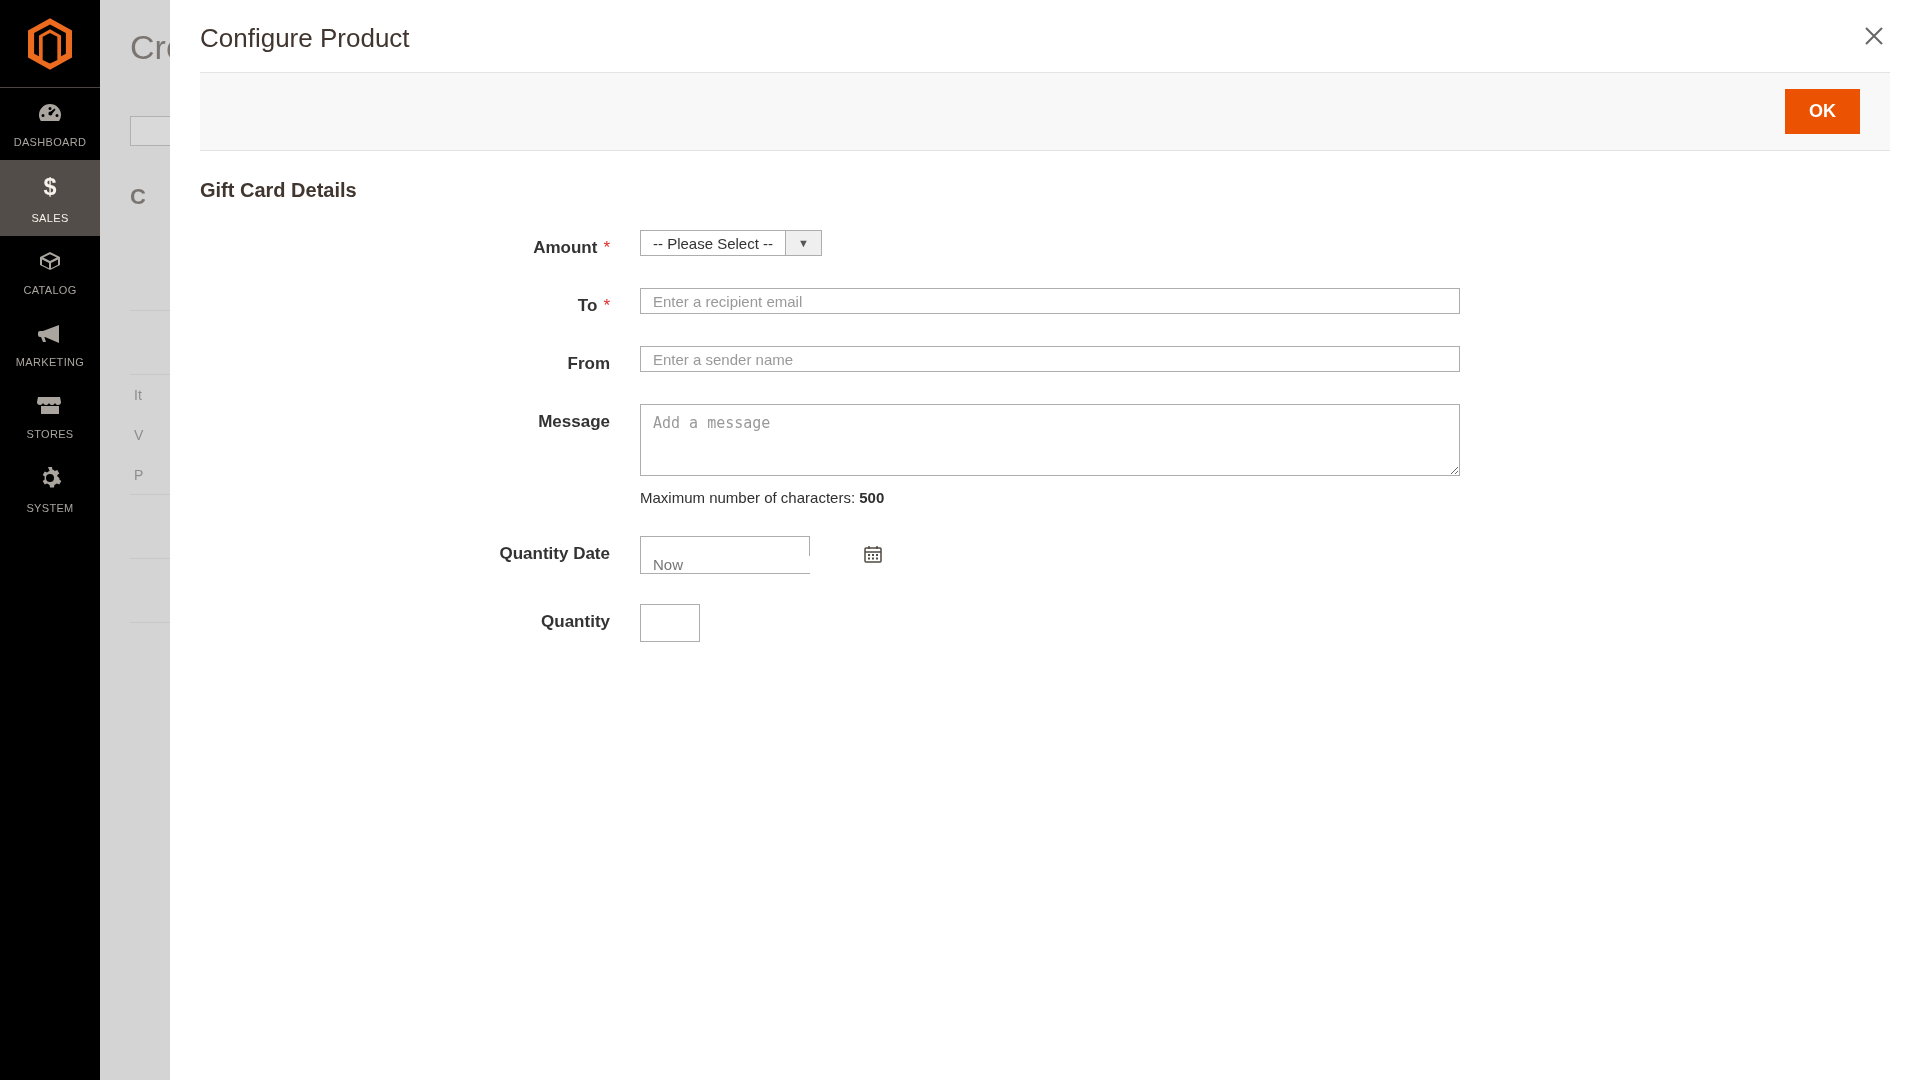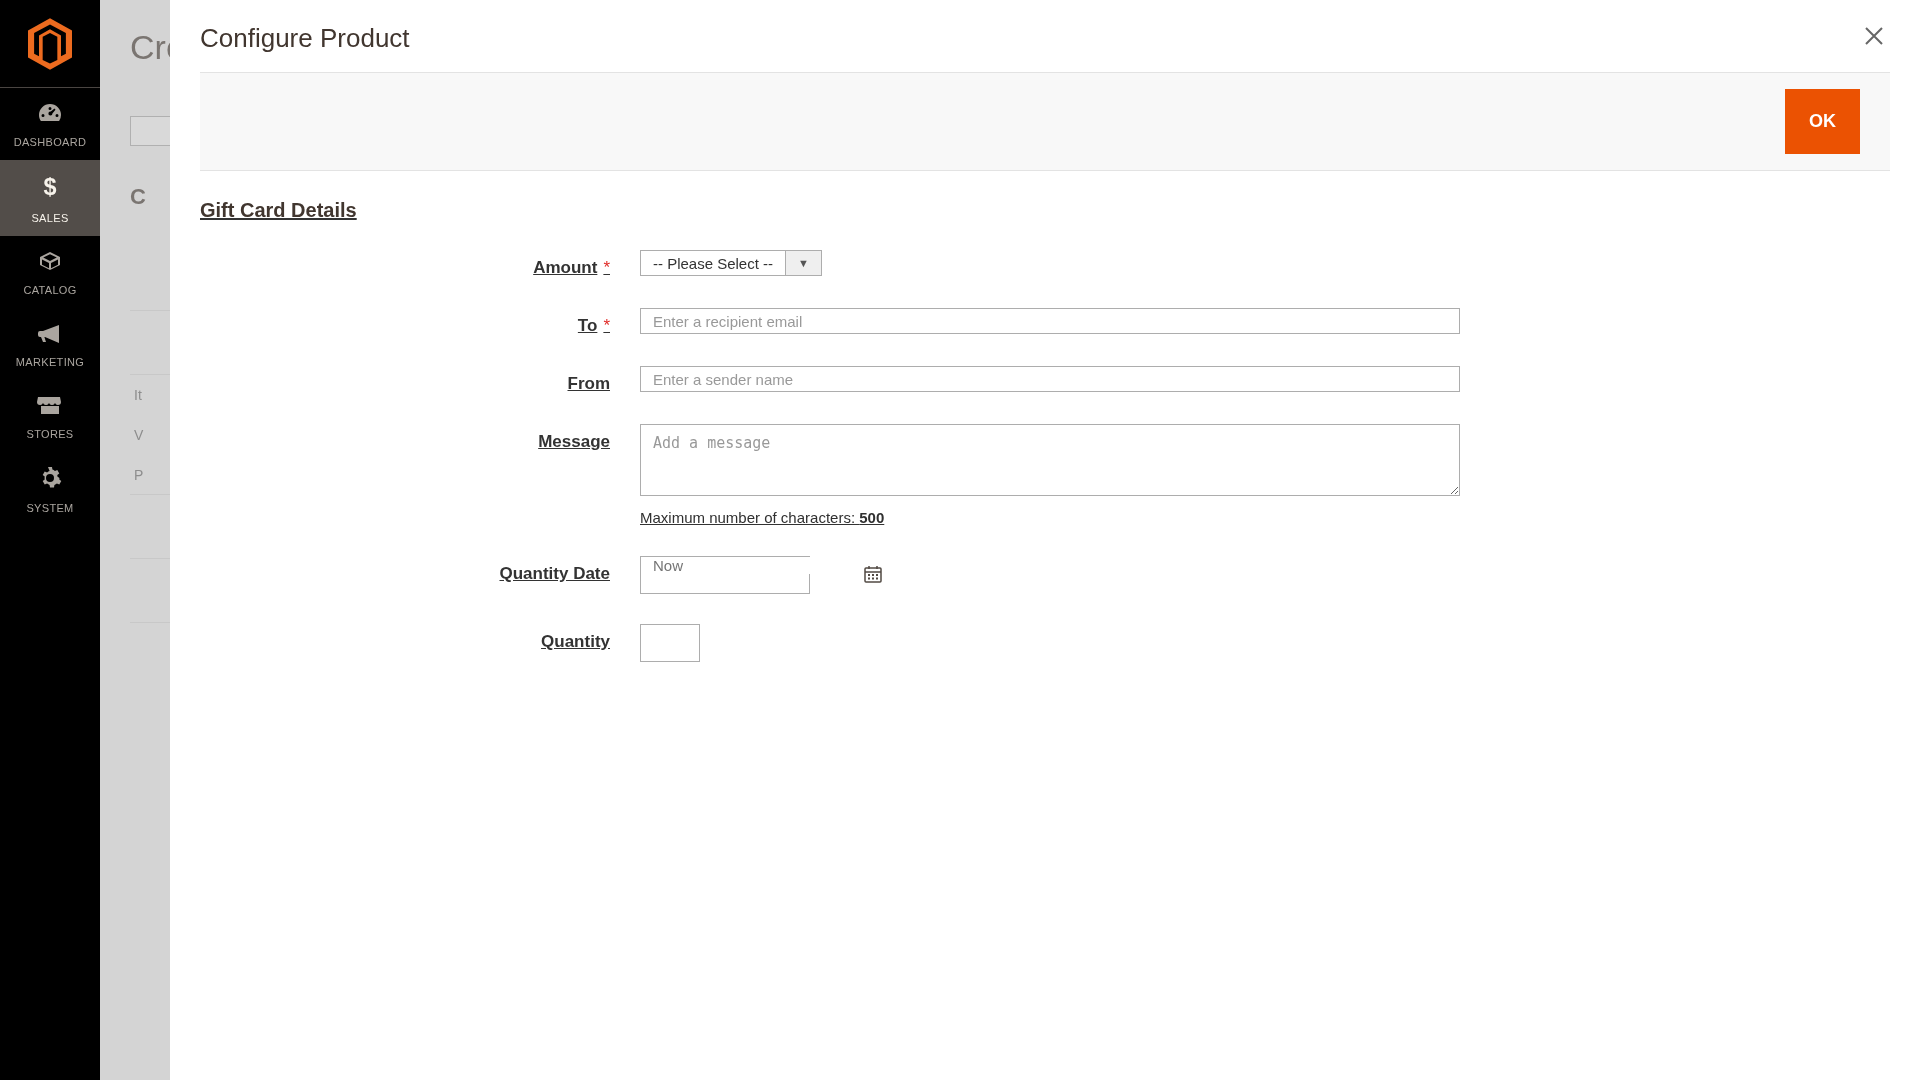--- a/index.html
+++ b/index.html
@@ -104,28 +104,28 @@
       display: flex;
       justify-content: flex-end;
       align-items: center;
       padding: 16px 30px;
       margin: 0 30px;
     }
     .ok-btn {
       background: #eb5202;
       color: #fff;
       border: none;
-      padding: 22px 24px;
+      padding: 12px 24px;
       font-size: 18px;
       font-weight: 600;
       cursor: pointer;
     }
 
     
-    .form-area { padding: 28px 30px; text-decoration: underline; }
+    .form-area { padding: 28px 30px; }
     .section-title { font-size: 20px; font-weight: 600; color: #41362f; margin-bottom: 28px; }
 
     .field-row { display: flex; align-items: flex-start; margin-bottom: 30px; }
     .field-label {
       width: 440px;
       text-align: right;
       padding-right: 30px;
       font-size: 17px;
       color: #333;
       font-weight: 600;
@@ -174,21 +174,21 @@
       padding: 9px 12px;
       font-size: 15px;
       color: #333;
       resize: both;
     }
     .textarea::placeholder { color: #999; }
     .help-text { margin-top: 10px; font-size: 15px; color: #303030; }
     .help-text b { font-weight: 700; }
 
     
-    .date-wrap { display: inline-flex; border: 1px solid #adadad; height: 38px; width: 170px; background: #fff; align-items: flex-start; }
+    .date-wrap { display: inline-flex; border: 1px solid #adadad; height: 38px; width: 170px; background: #fff; align-items: flex-end; }
     .date-text { flex: 1; padding: 0 12px; font-size: 15px; color: #8a8a8a; border: none; outline: none; }
     .date-icon-btn { width: 36px; height: 100%; display: flex; align-items: center; justify-content: center; cursor: pointer; }
 
     
     .qty-input { width: 60px; height: 38px; border: 1px solid #adadad; padding: 0 8px; font-size: 15px; }
   </style>
 </head>
 <body>
 
 <div class="sidebar">

